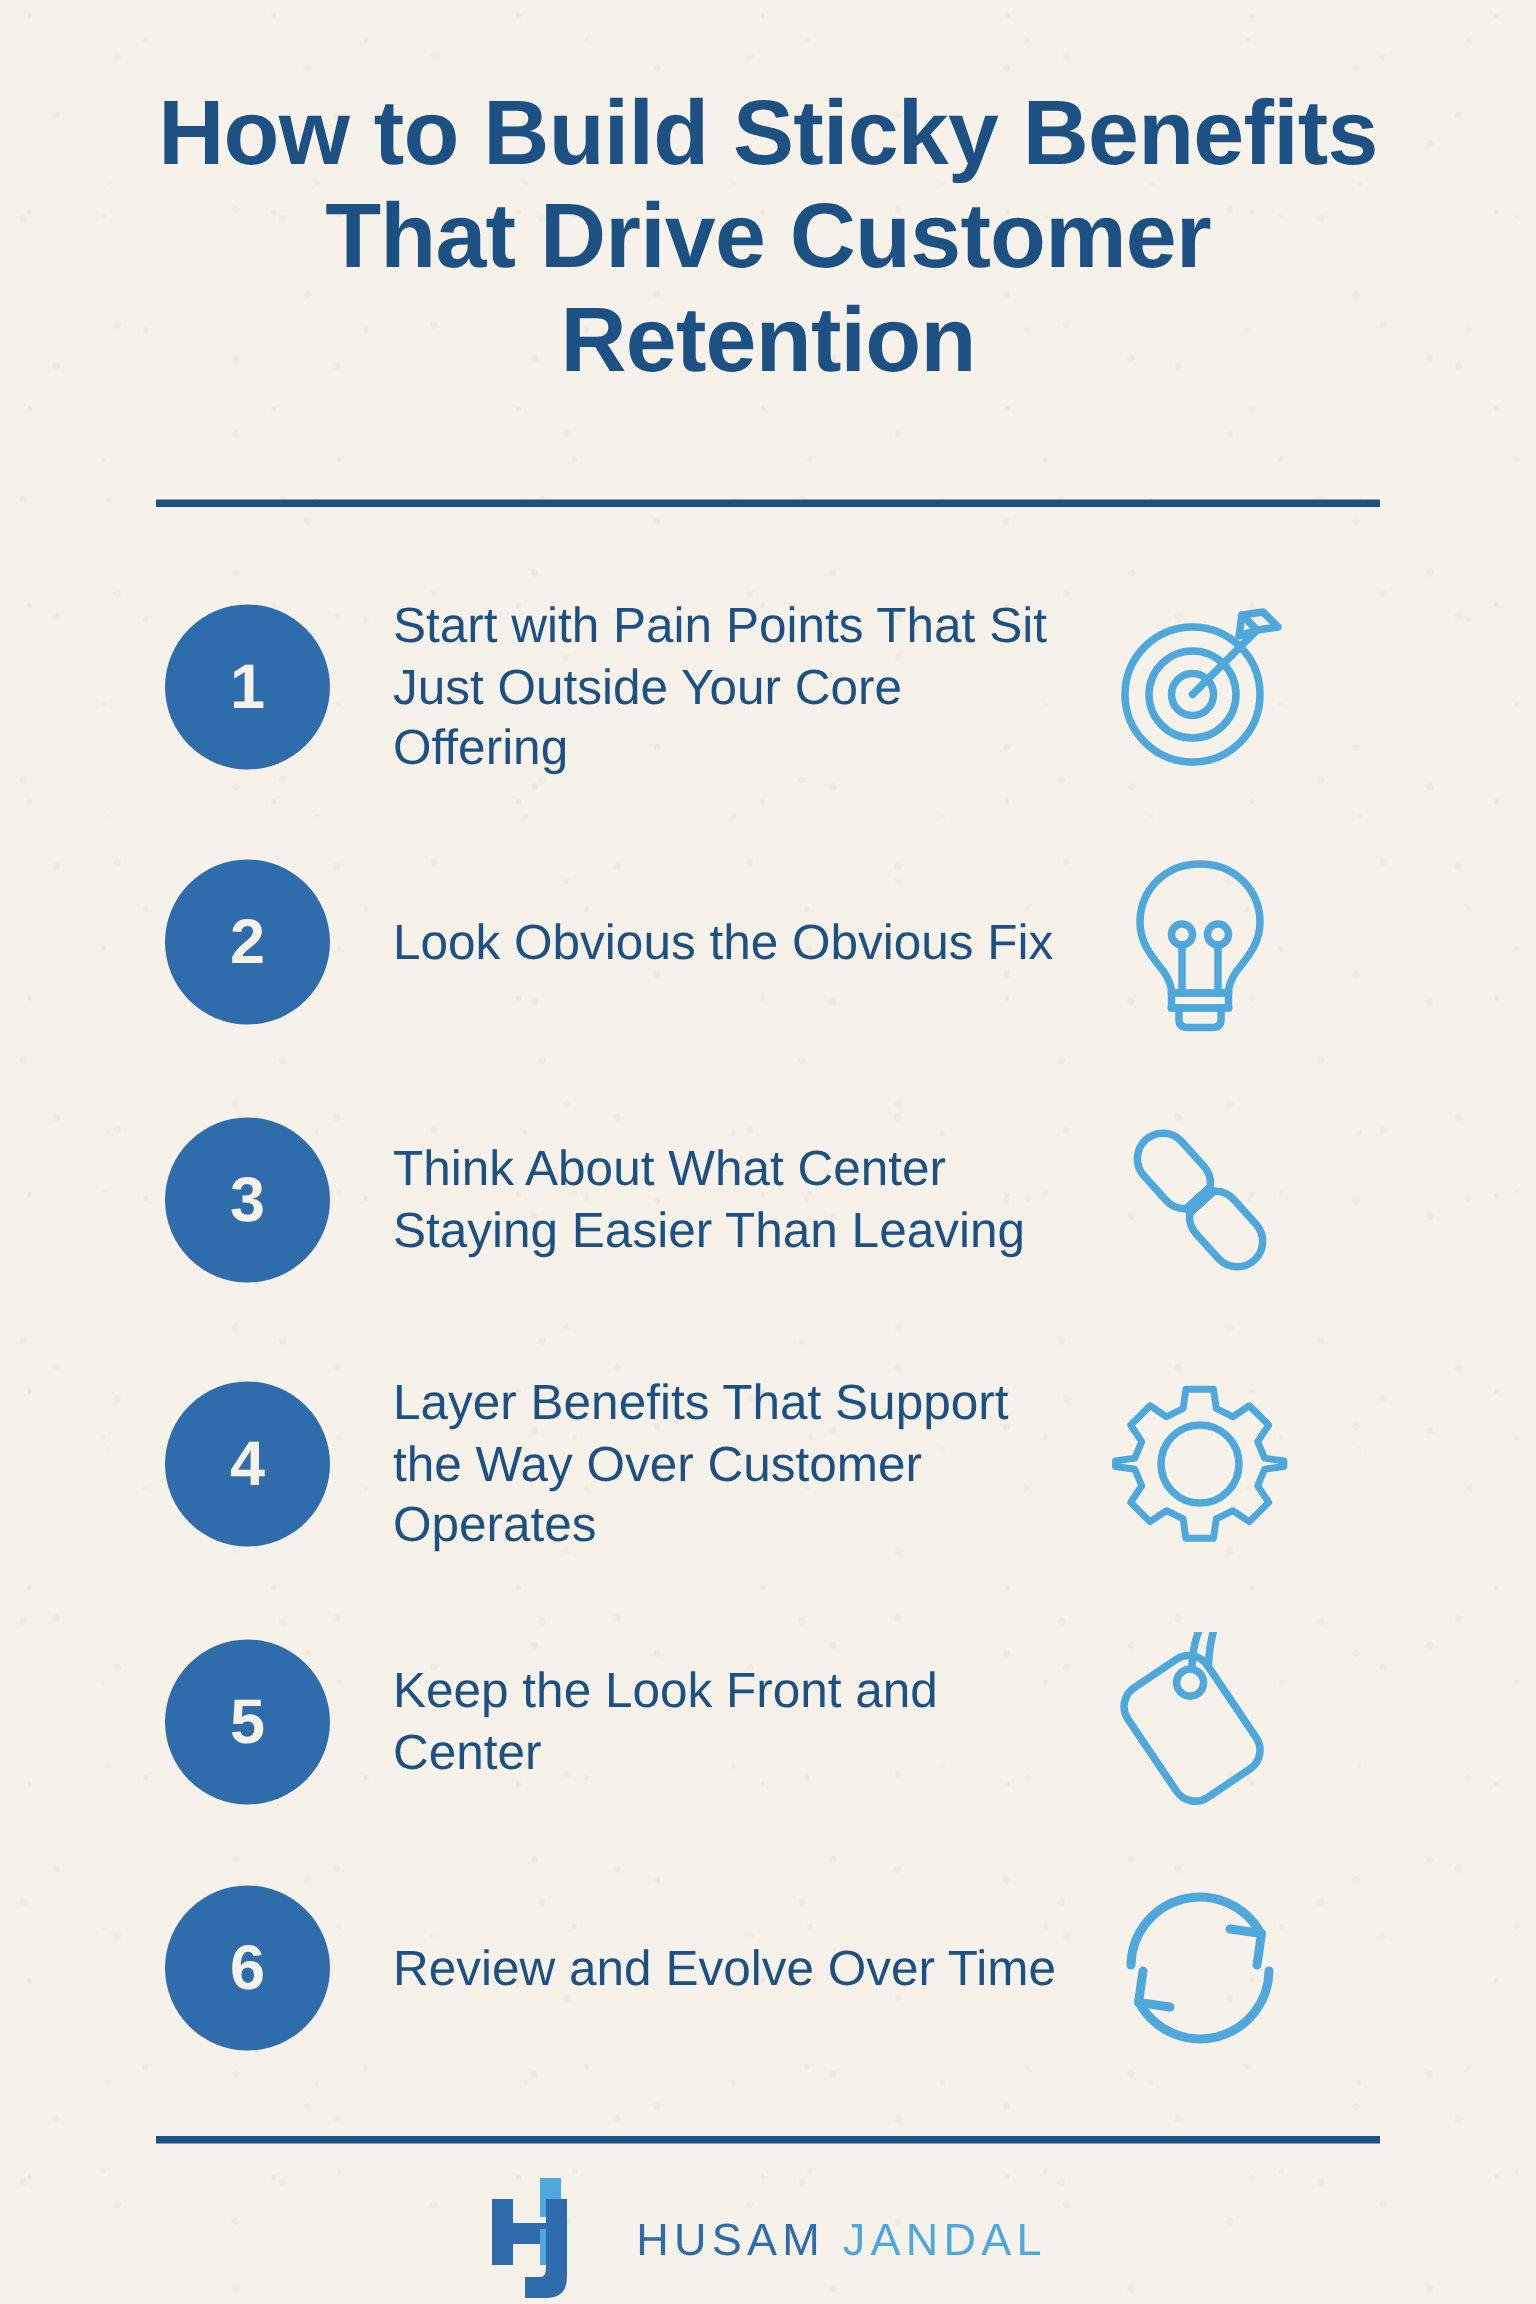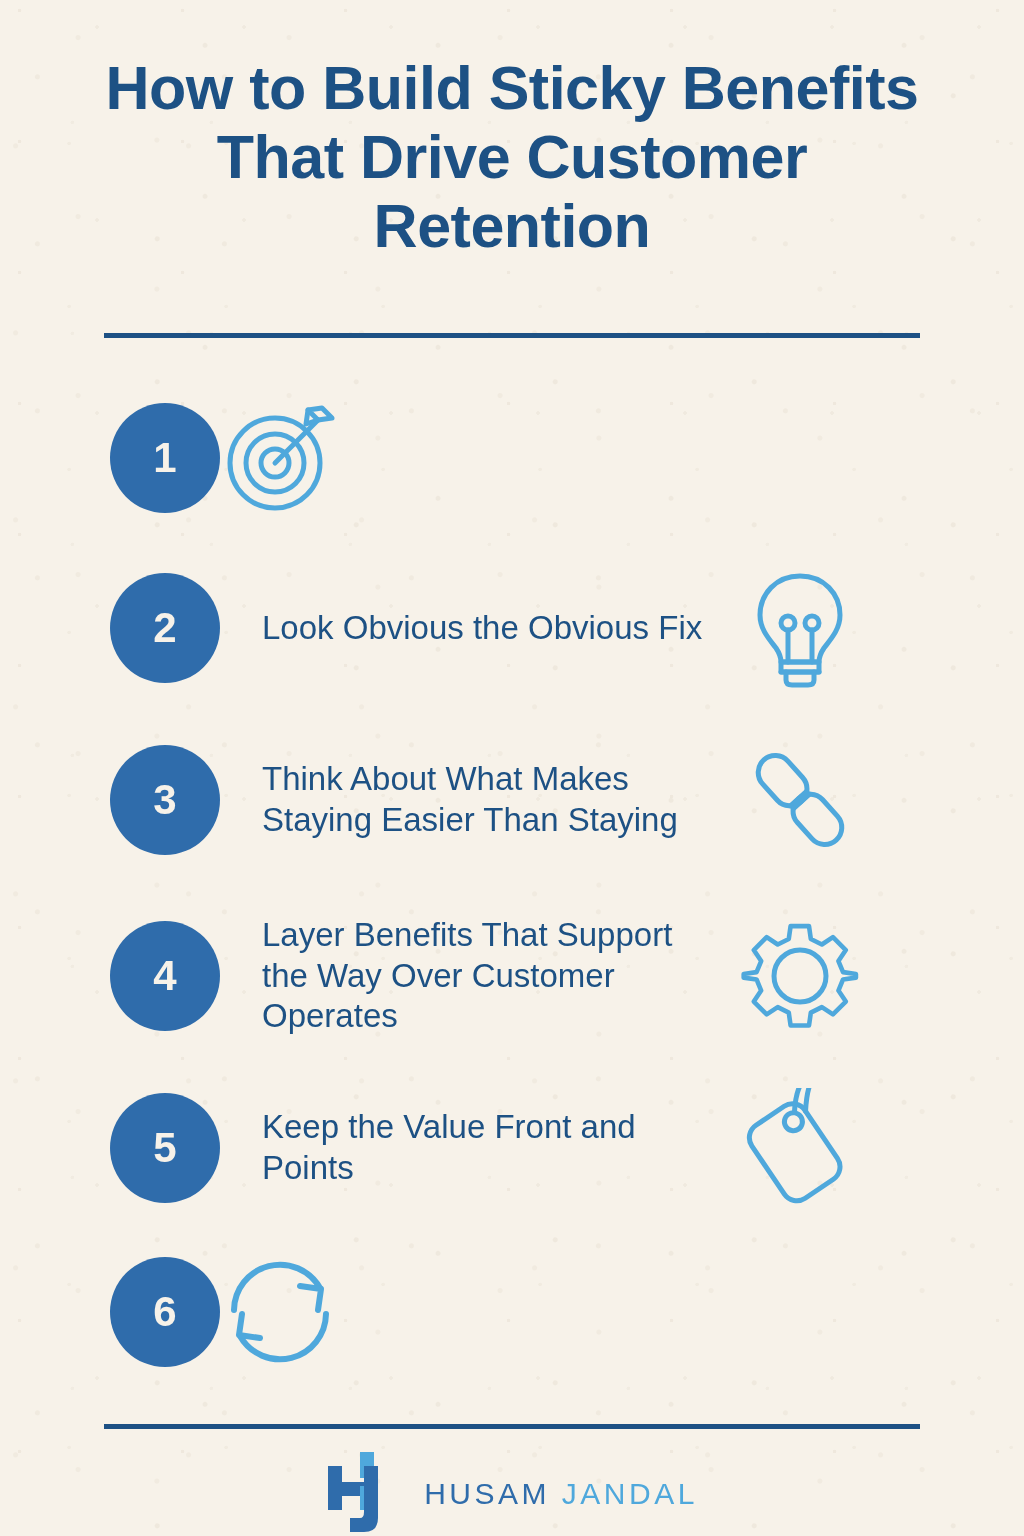--- a/index.html
+++ b/index.html
@@ -164,20 +164,21 @@
 <div class="page">
 
   <h1 class="title">How to Build Sticky Benefits That Drive Customer Retention</h1>
 
   <div class="divider top"></div>
 
   <div class="list">
 
     <div class="item item-1">
       <div class="badge">1</div>
+      <div class="text">Start with Pain Points That Sit Just Outside Your Core Offering</div>
       <div class="icon">
         <svg viewBox="0 0 120 120" fill="none" stroke="#4fa8dc" stroke-width="5" stroke-linecap="round" stroke-linejoin="round">
           <circle cx="55" cy="65" r="45"></circle>
           <circle cx="55" cy="65" r="29"></circle>
           <circle cx="55" cy="65" r="14"></circle>
           <path d="M55 65 L98 22"></path>
           <path d="M88 12 L98 22 L112 20 L102 10 Z"></path>
           <path d="M88 12 L86 26 L98 22"></path>
         </svg>
       </div>
@@ -196,21 +197,21 @@
           <path d="M72 62 L72 94"></path>
           <path d="M41 94 L79 94 L79 104 L41 104 Z"></path>
           <path d="M41 104 L79 104"></path>
           <path d="M46 104 L46 112 Q46 117 52 117 L68 117 Q74 117 74 112 L74 104"></path>
         </svg>
       </div>
     </div>
 
     <div class="item item-3">
       <div class="badge">3</div>
-      <div class="text">Think About What Makes Staying Easier Than Staying</div>
+      <div class="text">Think About What Center Staying Easier Than Leaving</div>
       <div class="icon">
         <svg viewBox="0 0 120 120" fill="none" stroke="#4fa8dc" stroke-width="5" stroke-linecap="round" stroke-linejoin="round">
           <g transform="rotate(-42 60 60)">
             <rect x="43" y="6" width="34" height="56" rx="17"></rect>
             <rect x="43" y="58" width="34" height="56" rx="17"></rect>
             <path d="M49 58 L71 58" stroke-width="5"></path>
             <path d="M49 62 L71 62" stroke-width="5"></path>
           </g>
         </svg>
       </div>
@@ -225,35 +226,36 @@
                    L121 62 L107 64 L102 76 L110 88 L96 102 L84 94 L72 100 L70 114
                    L50 114 L48 100 L36 94 L24 102 L10 88 L18 76 L13 64 L-1 62
                    L-1 58 L13 56 L18 44 L10 32 L24 18 L36 26 L48 20 Z" transform="scale(0.92) translate(5,5)"></path>
           <circle cx="60" cy="60" r="26"></circle>
         </svg>
       </div>
     </div>
 
     <div class="item item-5">
       <div class="badge">5</div>
-      <div class="text">Keep the Value Front and Points</div>
+      <div class="text">Keep the Look Front and Center</div>
       <div class="icon">
         <svg viewBox="0 0 120 120" fill="none" stroke="#4fa8dc" stroke-width="5" stroke-linecap="round" stroke-linejoin="round">
           <g transform="rotate(-34 58 62)">
             <rect x="22" y="18" width="64" height="88" rx="15"></rect>
             <circle cx="70" cy="36" r="9"></circle>
             <path d="M76 29 Q90 10 104 6"></path>
             <path d="M86 34 Q98 18 108 12"></path>
           </g>
         </svg>
       </div>
     </div>
 
     <div class="item item-6">
       <div class="badge">6</div>
+      <div class="text">Review and Evolve Over Time</div>
       <div class="icon">
         <svg viewBox="0 0 120 120" fill="none" stroke="#4fa8dc" stroke-width="6" stroke-linecap="round" stroke-linejoin="round">
           <path d="M14 58 A46 46 0 0 1 100 36"></path>
           <path d="M80 34 L101 37 L98 58"></path>
           <path d="M106 62 A46 46 0 0 1 20 84"></path>
           <path d="M40 86 L19 83 L22 62"></path>
         </svg>
       </div>
     </div>
 

